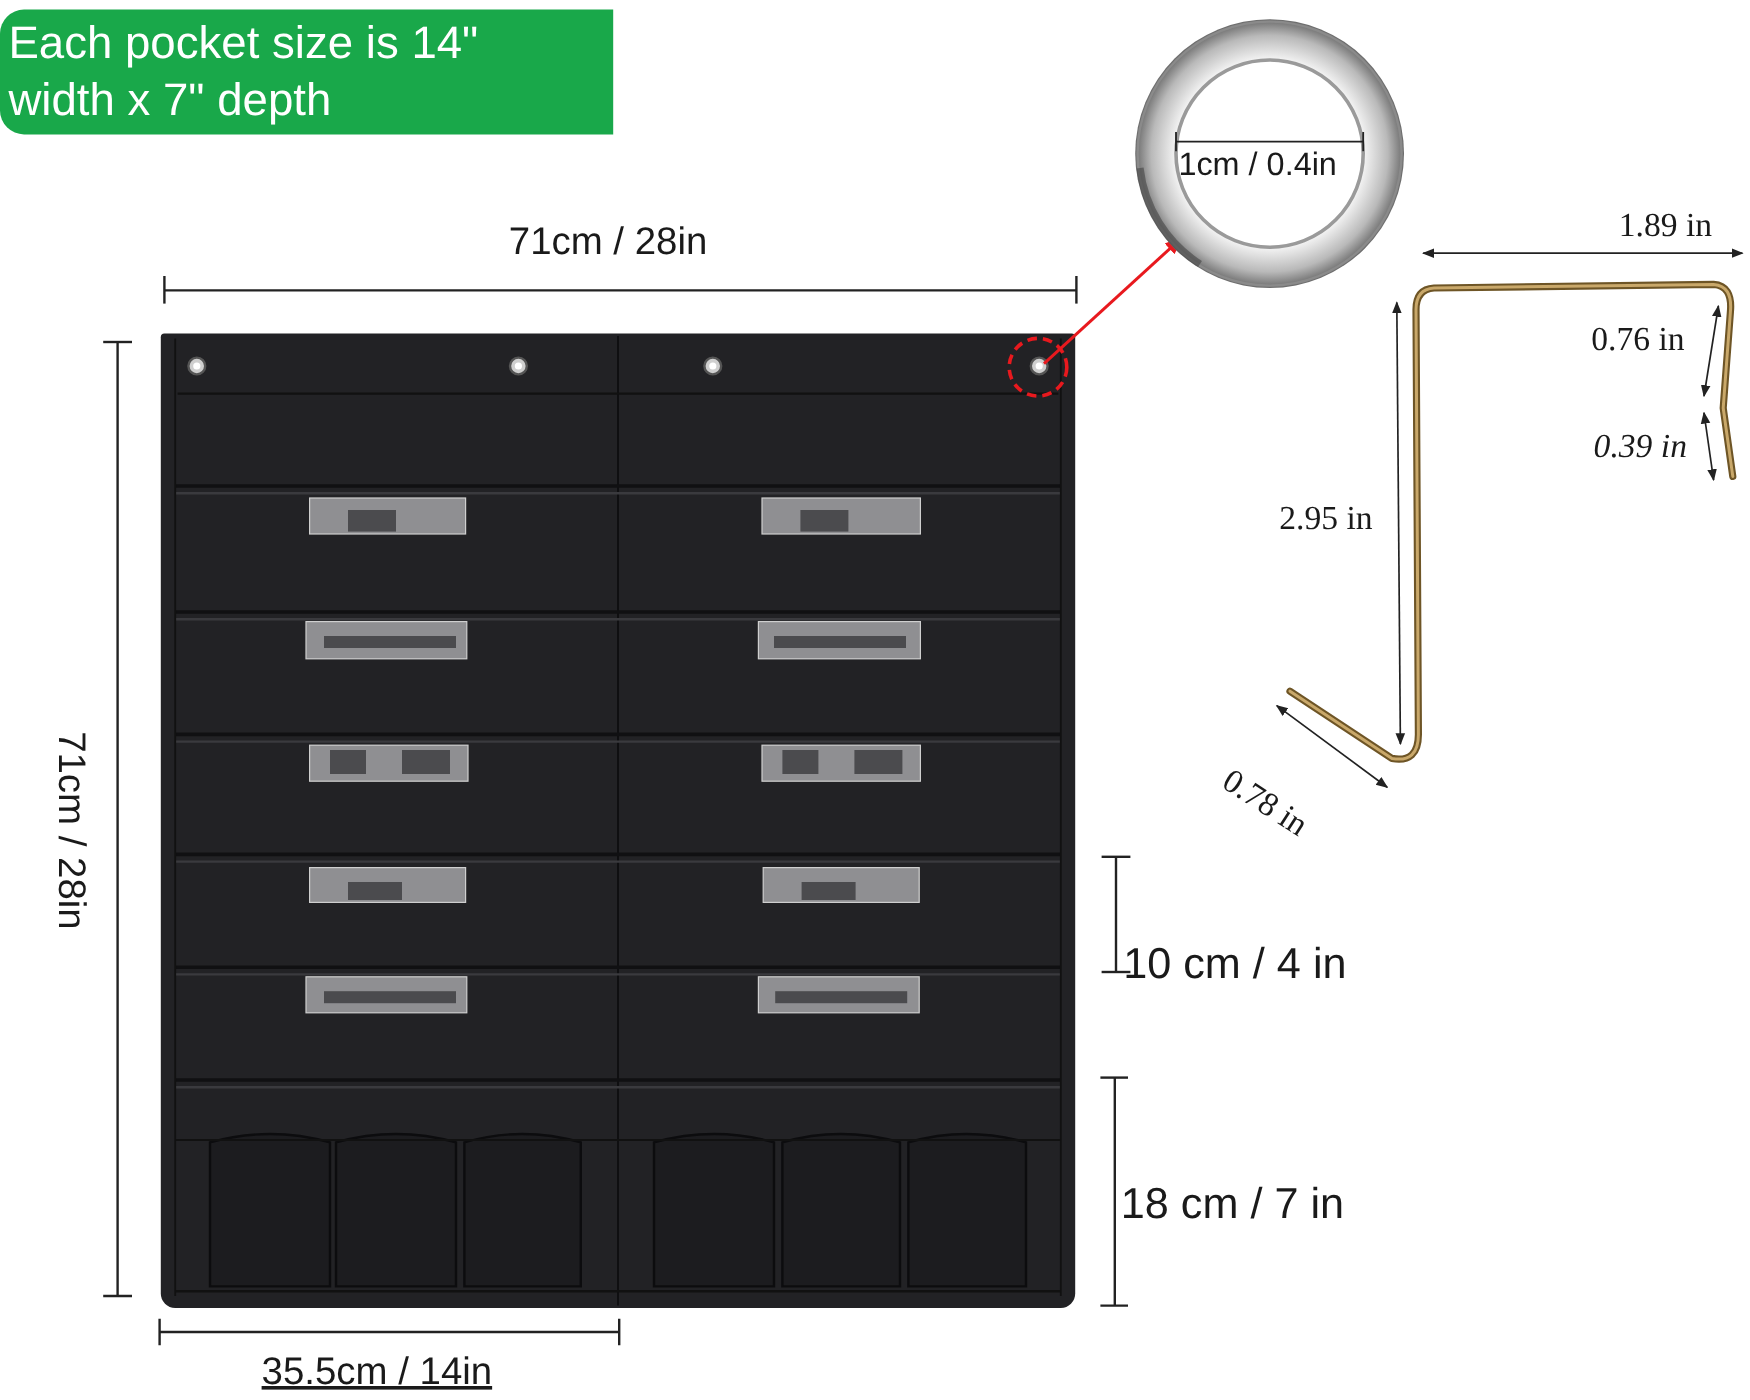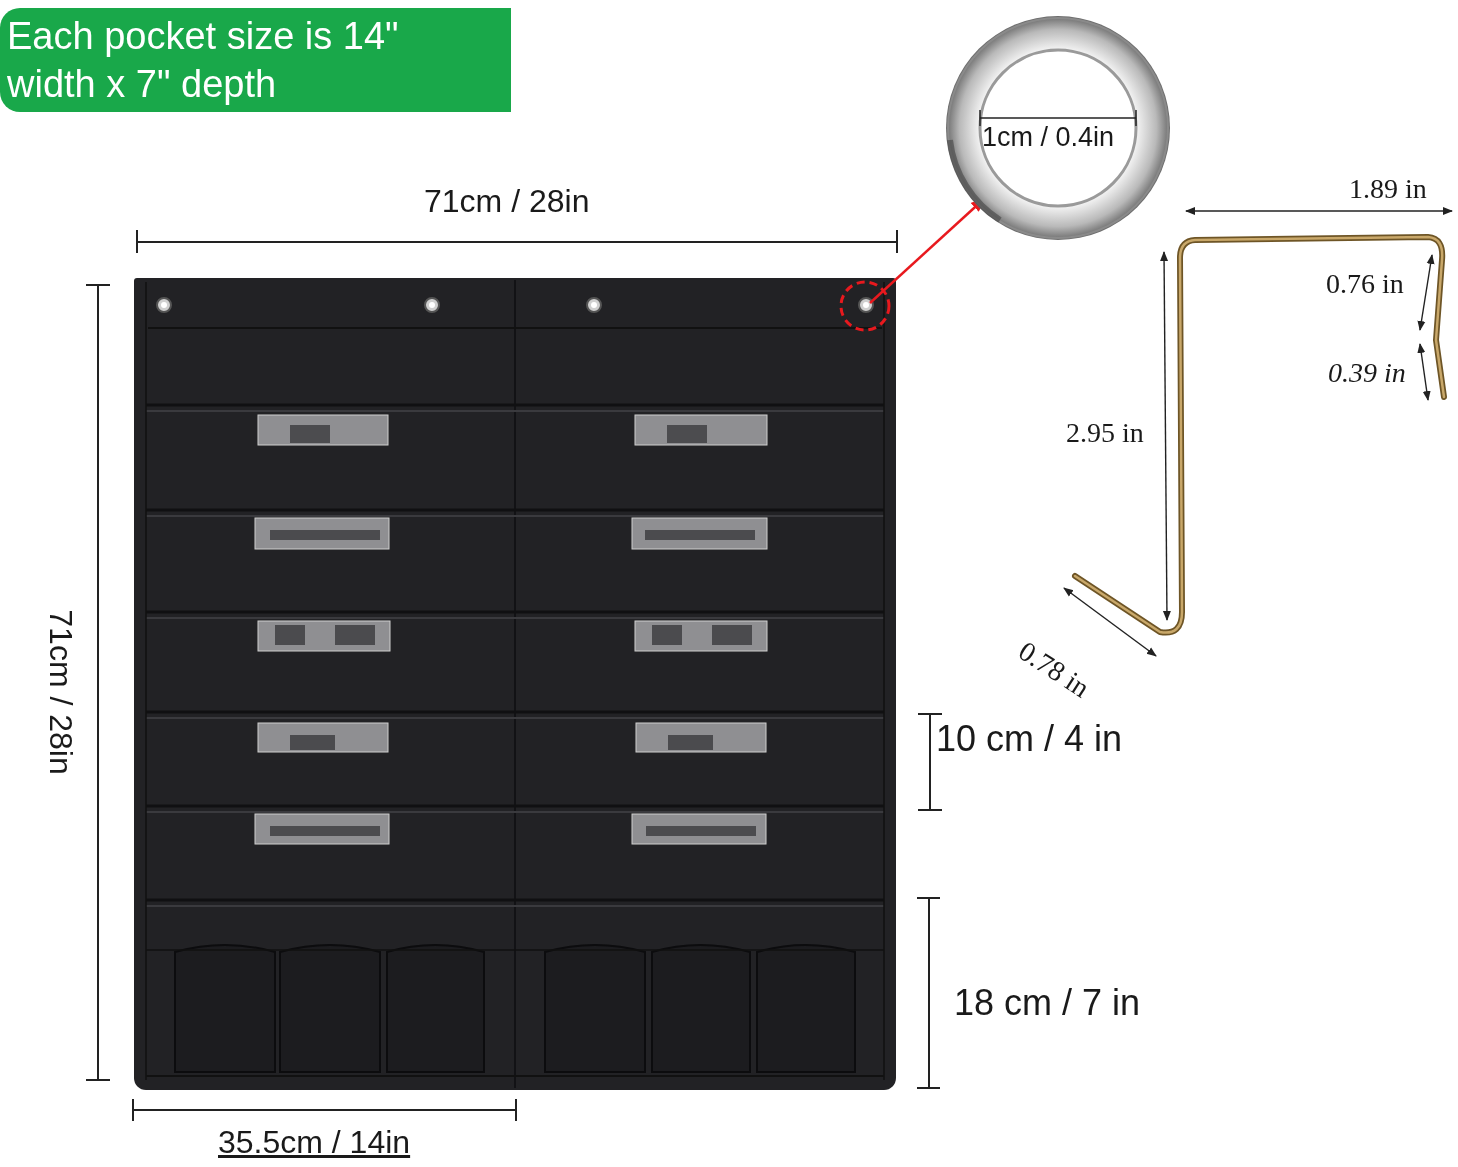--- a/index.html
+++ b/index.html
@@ -154,21 +154,21 @@
     <line x1="1164" y1="252" x2="1167" y2="620" marker-start="url(#ah)" marker-end="url(#ah)"></line>
     <line x1="1432" y1="255" x2="1420" y2="330" marker-start="url(#ah)" marker-end="url(#ah)"></line>
     <line x1="1420" y1="344" x2="1428" y2="400" marker-start="url(#ah)" marker-end="url(#ah)"></line>
     <line x1="1064" y1="588" x2="1156" y2="656" marker-start="url(#ah)" marker-end="url(#ah)"></line>
   </g>
 </svg>
 
 <div class="abs dimtext" style="left:424px; top:183px;">71cm / 28in</div>
 <div class="abs dimtext" style="left:60px; top:692px; transform:translate(-50%,-50%) rotate(90deg); transform-origin:center;">71cm / 28in</div>
 <div class="abs dimtext" style="left:218px; top:1124px;text-decoration:underline;">35.5cm / 14in</div>
-<div class="abs dimtext" style="left:936px; top:718px; font-size:36px;">10 cm / 4 in</div>
-<div class="abs dimtext" style="left:934px; top:982px; font-size:36px;margin-left:20px;">18 cm / 7 in</div>
+<div class="abs dimtext" style="left:936px; top:782px; font-size:36px;">10 cm / 4 in</div>
+<div class="abs dimtext" style="left:934px; top:982px; font-size:36px;">18 cm / 7 in</div>
 <div class="abs dimtext" style="left:982px; top:122px; font-size:27px;">1cm / 0.4in</div>
 
 <div class="abs serif" style="left:1303px; top:173px;margin-left:46px;">1.89 in</div>
 <div class="abs serif" style="left:1066px; top:417px;">2.95 in</div>
 <div class="abs serif" style="left:1326px; top:268px;">0.76 in</div>
 <div class="abs serif" style="left:1328px; top:357px;font-style:italic;">0.39 in</div>
 <div class="abs serif" style="left:1030px; top:635px; transform:rotate(33deg); transform-origin:left top;">0.78 in</div>
 
 </body></html>

